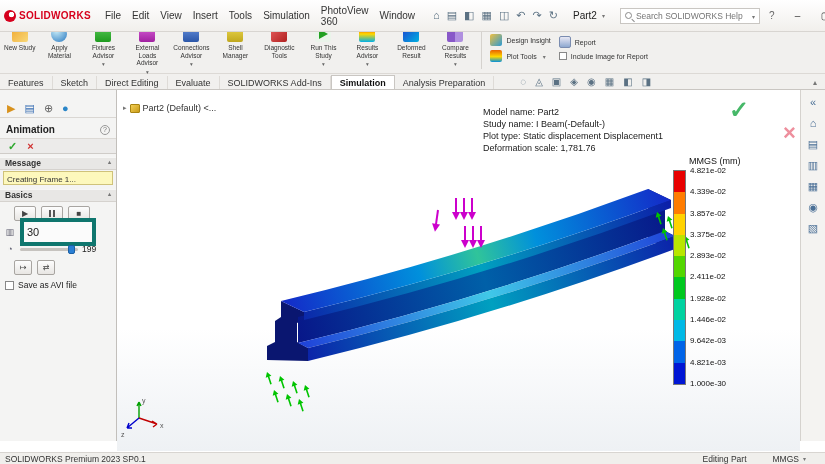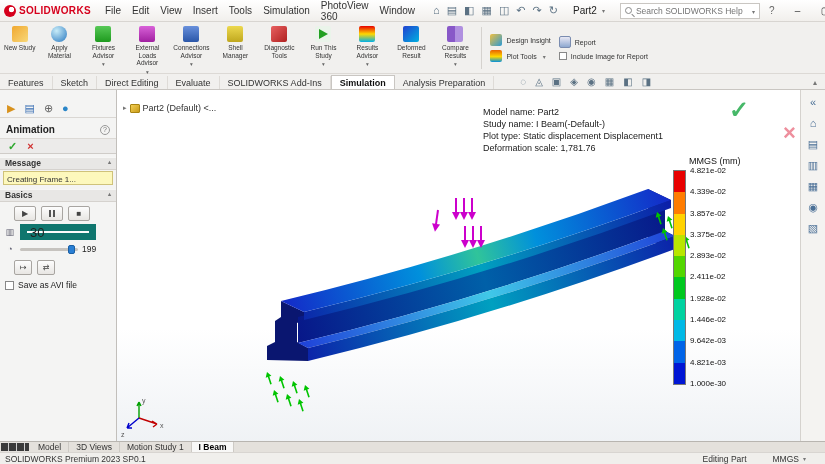--- a/index.html
+++ b/index.html
@@ -1,21 +1,21 @@
 <!DOCTYPE html>
 <html style="--brand_red: #d6001c; --fixture_green: #00c400; --load_magenta: #cc00cc; --message_yellow: #fdf8bc; --selection_blue: #2a7fd4;"><head>
 <meta charset="utf-8">
 <style>
   *{margin:0;padding:0;box-sizing:border-box}
   html,body{background:#9a9a9a}
   .app{position:relative;width:825px;height:464px;background:#fff;overflow:hidden;
        font-family:"Liberation Sans",sans-serif;color:#222;font-size:10px}
 
   
-  .titlebar{position:absolute;top:0;left:0;right:0;height:22px;
+  .titlebar{position:absolute;top:0;left:0;right:0;height:32px;
     background:linear-gradient(#ffffff,#f1efec);border-bottom:1px solid #d8d5d1;
     display:flex;align-items:center;padding:0 4px;gap:1px;z-index:30}
   .logo{display:flex;align-items:center;gap:3px;margin-right:8px}
   .logo-mark{width:12px;height:12px;border-radius:50%;
     background:radial-gradient(circle at 62% 38%, #fff 0 2.5px, var(--brand_red,#d6001c) 3px)}
   .logo-text{color:var(--brand_red,#d6001c);font-weight:bold;font-size:10px;letter-spacing:.3px}
   .menu{padding:3px 5px;font-size:10px;color:#333;cursor:default}
   .qat{display:flex;gap:7px;margin-left:12px;color:#5b7183;font-size:11px;line-height:11px}
   .qat span{cursor:default}
   .doc-title{margin-left:14px;font-size:10px;color:#222;display:flex;align-items:center;gap:3px}
@@ -96,22 +96,22 @@
     border:1px solid #cfc27a;font-size:8px;color:#333;display:flex;align-items:flex-end;padding:0 3px}
   .basics-hdr{top:99px}
   .ctl-row1{top:115px;height:17px;display:flex;align-items:center;gap:5px;padding-left:14px}
   .ctlbtn{width:22px;height:15px;background:linear-gradient(#fdfdfd,#e8e6e3);
     border:1px solid #a8a5a1;border-radius:2px;font-size:8px;color:#444;
     display:flex;align-items:center;justify-content:center;cursor:default}
   .pause-bars{display:flex;gap:2px}
   .pause-bars i{display:block;width:2px;height:7px;background:#555}
   .ctl-row2{top:135px;height:14px;display:flex;align-items:center;gap:4px;padding-left:4px}
   .ctl-ic{font-size:9px;color:#667;width:12px;text-align:center}
-  .frames-box{width:76px;height:16px;background:#fbfbfb;border:7px solid #0f766e;
-    font-size:13px;color:#222;display:flex;align-items:center;padding-left:3px}
+  .frames-box{width:76px;height:28px;background:#fbfbfb;border:4px solid #0f766e;
+    font-size:11px;color:#222;display:flex;align-items:center;padding-left:3px}
   .ctl-row3{top:152px;height:14px;display:flex;align-items:center;gap:4px;padding-left:4px}
   .slider{position:relative;width:58px;height:12px}
   .slider .track{position:absolute;left:0;right:0;top:5px;height:3px;background:#c6c3bf;border-radius:2px}
   .slider .thumb{position:absolute;top:2px;left:48px;width:7px;height:9px;border-radius:2px;
     background:var(--selection_blue,#2a7fd4);border:1px solid #1a5fa4}
   .slider-val{font-size:8.5px;color:#222}
   .ctl-row4{top:169px;height:17px;display:flex;align-items:center;gap:5px;padding-left:14px}
   .ctl-row4 .ctlbtn{width:18px}
   .avi-row{top:190px;display:flex;align-items:center;gap:4px;padding-left:5px}
   .chk{width:9px;height:9px;border:1px solid #888;background:#fff;flex:0 0 auto}
@@ -487,27 +487,20 @@
   <div class="taskpane">
     <span>«</span>
     <span>⌂</span>
     <span>▤</span>
     <span>▥</span>
     <span>▦</span>
     <span>◉</span>
     <span>▧</span>
   </div>
 
-  <div class="bottom-tabs">
-    <div class="splitter"></div>
-    <span class="btab">Model</span>
-    <span class="btab">3D Views</span>
-    <span class="btab">Motion Study 1</span>
-    <span class="btab active">I Beam</span>
-  </div>
 
   <div class="statusbar">
     <span>SOLIDWORKS Premium 2023 SP0.1</span>
     <div class="sb-right">
       <span>Editing Part</span>
       <span class="units cafter">
         <span>MMGS</span>
       </span>
     </div>
   </div>

